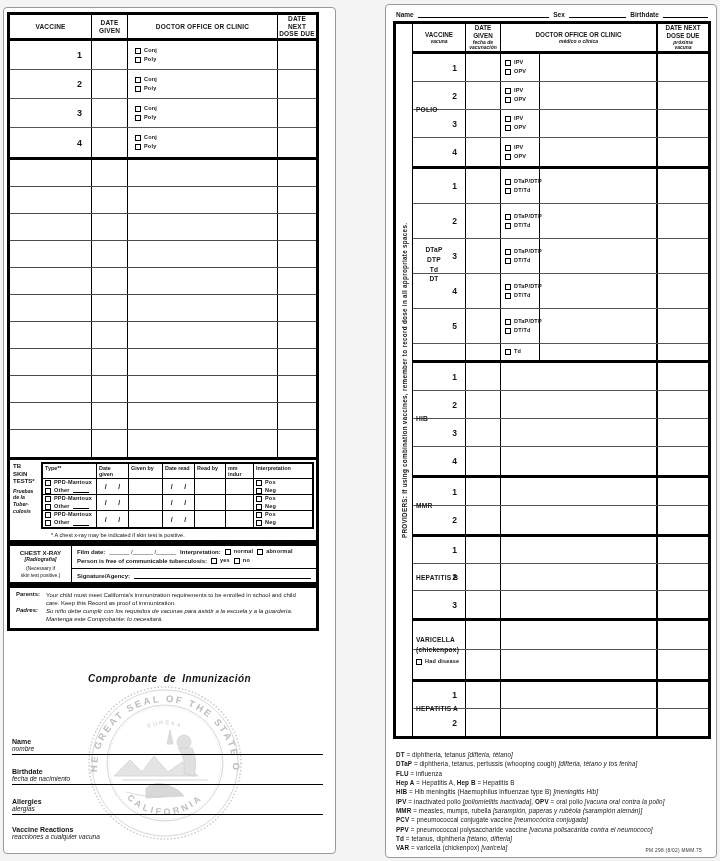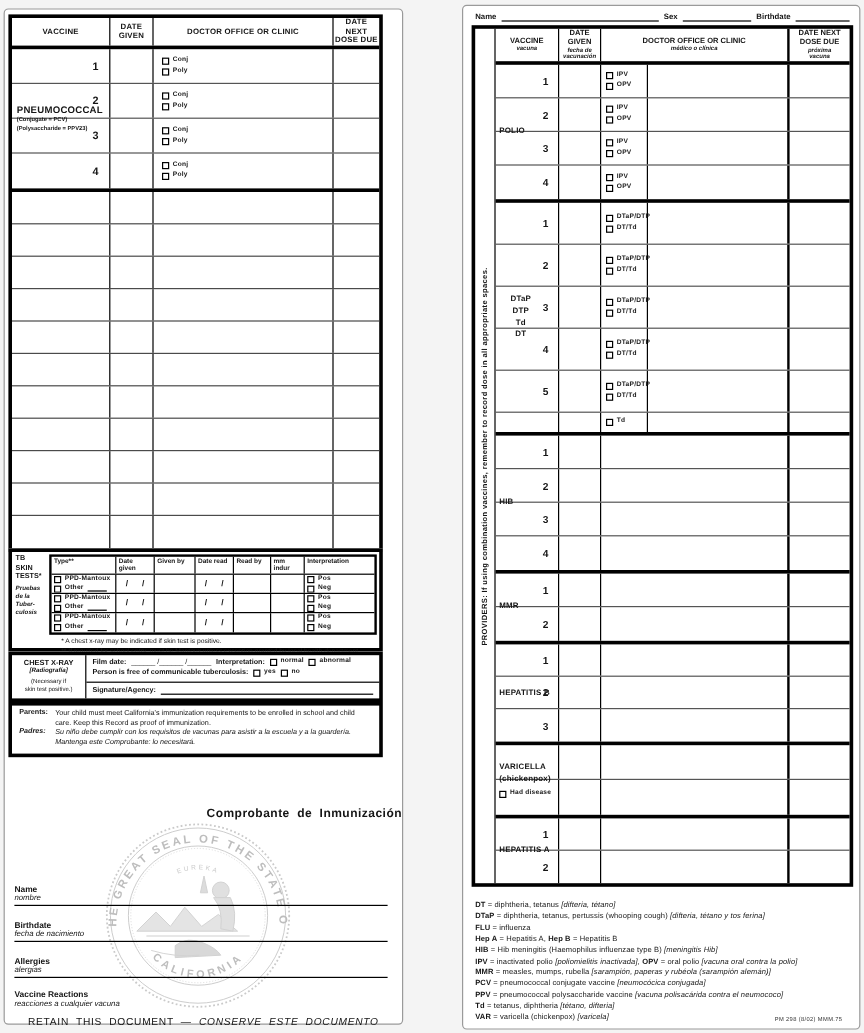--- a/index.html
+++ b/index.html
@@ -80,22 +80,22 @@
   .parents { position:absolute; left:3px; top:577px; width:312px; height:46px; border:3px solid #000;
              padding:3px 6px 0 6px; background:#fff; }
   .parrow { display:flex; gap:4px; }
   .parrow .plab { width:26px; flex:0 0 auto; font-weight:bold; font-size:6px; }
   .parrow .ptxt { font-size:6px; line-height:1.35; }
   .parrow.es .plab, .parrow.es .ptxt { font-style:italic; }
 
   
   .lp-title { position:absolute; left:0; right:0; top:641px; text-align:center; font-weight:bold;
               font-size:19px; letter-spacing:2.5px; word-spacing:9px; }
-  .lp-subtitle { position:absolute; left:0; right:0; top:665px; text-align:right; font-weight:bold;
-                 font-size:10px; letter-spacing:.4px; word-spacing:3px; }
+  .lp-subtitle { position:absolute; left:0; right:0; top:665px; text-align:center; font-weight:bold;
+                 font-style:italic; font-size:10px; letter-spacing:.4px; word-spacing:3px; }
   .seal { position:absolute; left:82px; top:676px; opacity:.8; }
   .fieldrow { position:absolute; left:8px; right:12px; padding-bottom:2px; }
   .fieldrow.lined { border-bottom:1px solid #000; }
   .fieldrow .en { font-weight:bold; font-size:7px; }
   .fieldrow .es { font-style:italic; font-size:6.5px; }
   #field-0{top:730px;} #field-1{top:760px;} #field-2{top:790px;} #field-3{top:818px;}
   .retain { position:absolute; left:0; right:0; top:838px; text-align:center; font-size:8.5px;
             letter-spacing:.6px; word-spacing:3px; }
 
   
@@ -148,25 +148,20 @@
   <div class="ltable">
     <div class="lrow lhead">
       <div class="lc1">VACCINE</div>
       <div class="lc2 pre">DATE
 GIVEN</div>
       <div class="lc3">DOCTOR OFFICE OR CLINIC</div>
       <div class="lc4 pre">DATE NEXT
 DOSE DUE</div>
     </div>
     <div id="pneumo-section">
-        <div class="vac-overlay">
-          <div class="vname">PNEUMOCOCCAL</div>
-          <div class="vsub">(Conjugate = PCV)</div>
-          <div class="vsub">(Polysaccharide = PPV23)</div>
-        </div>
         <div class="prow">
           <div class="lc1 num">1</div>
           <div class="lc2"></div>
           <div class="lc3 doccell">
             <span class="cb">
               <span class="cbbox"></span>
               <span class="cblab">Conj</span>
             </span>
             <span class="cb">
               <span class="cbbox"></span>
@@ -500,23 +495,20 @@
   </div>
   <div class="fieldrow lined" id="field-2">
     <div class="en">Allergies</div>
     <div class="es">alergias</div>
   </div>
   <div class="fieldrow" id="field-3">
     <div class="en">Vaccine Reactions</div>
     <div class="es">reacciones a cualquier vacuna</div>
   </div>
 
-  <div class="retain">
-    <span>RETAIN THIS DOCUMENT — </span><span class="it">CONSERVE ESTE DOCUMENTO</span>
-  </div>
 </div>
 
 <div class="page" id="right-page">
 
   <div class="toprow">
     <span>Name</span>
     <span class="topline f16"></span>
     <span>Sex</span>
     <span class="topline f07"></span>
     <span>Birthdate</span>

